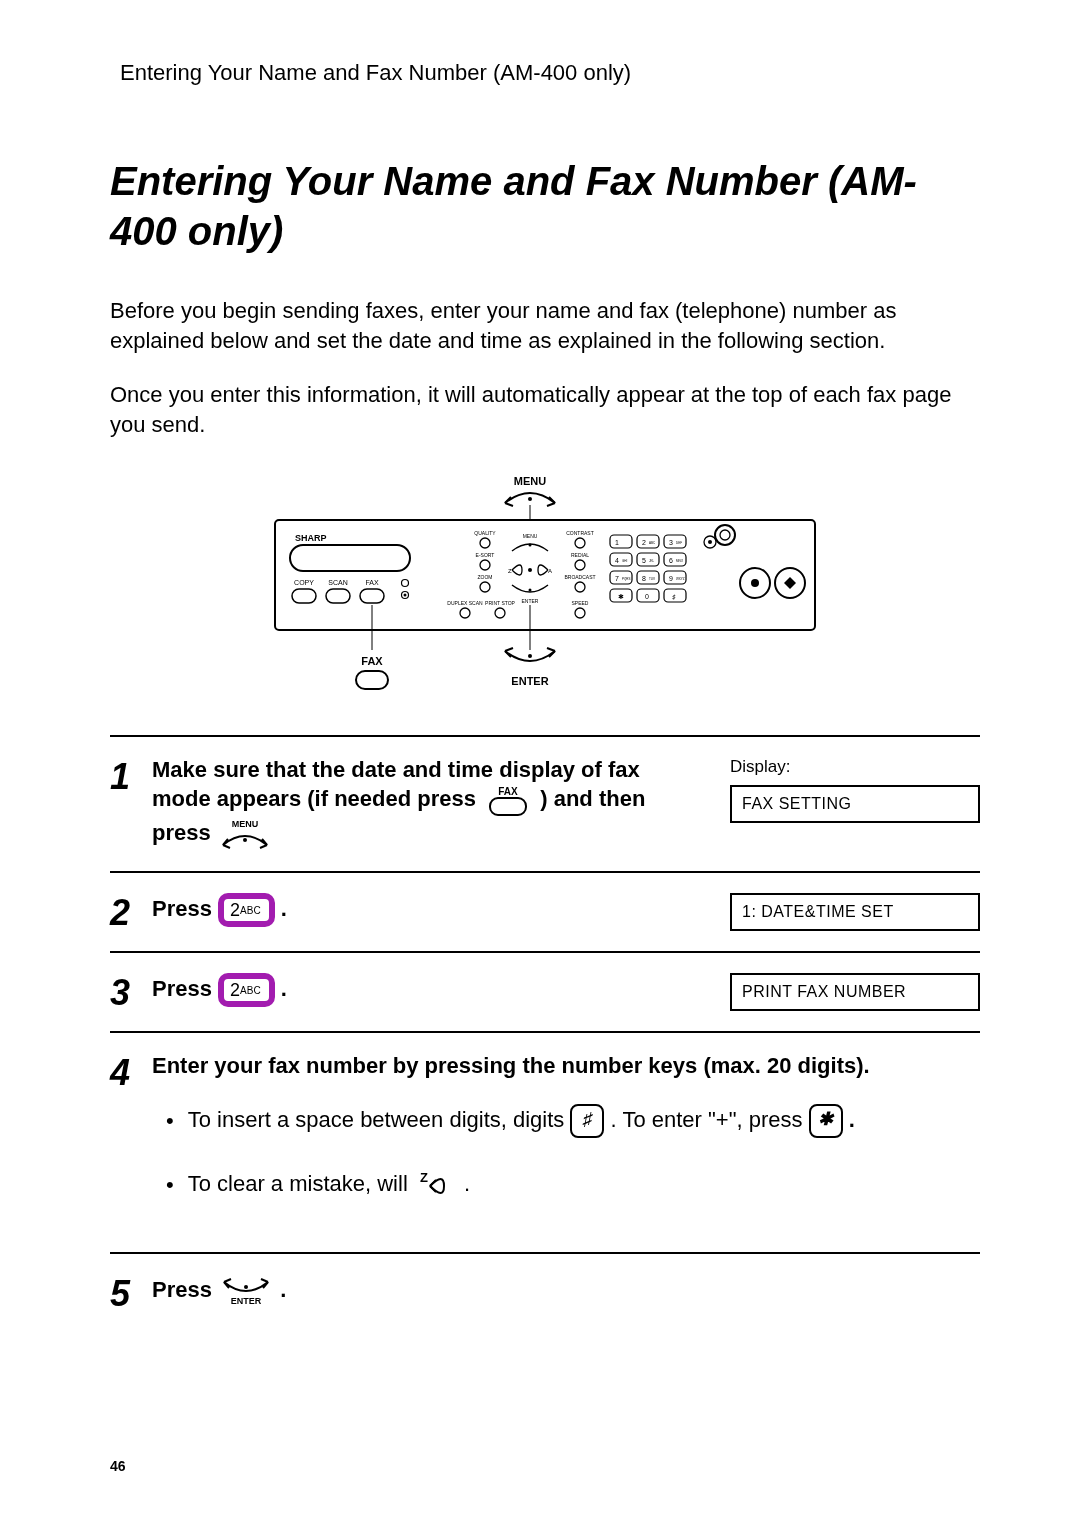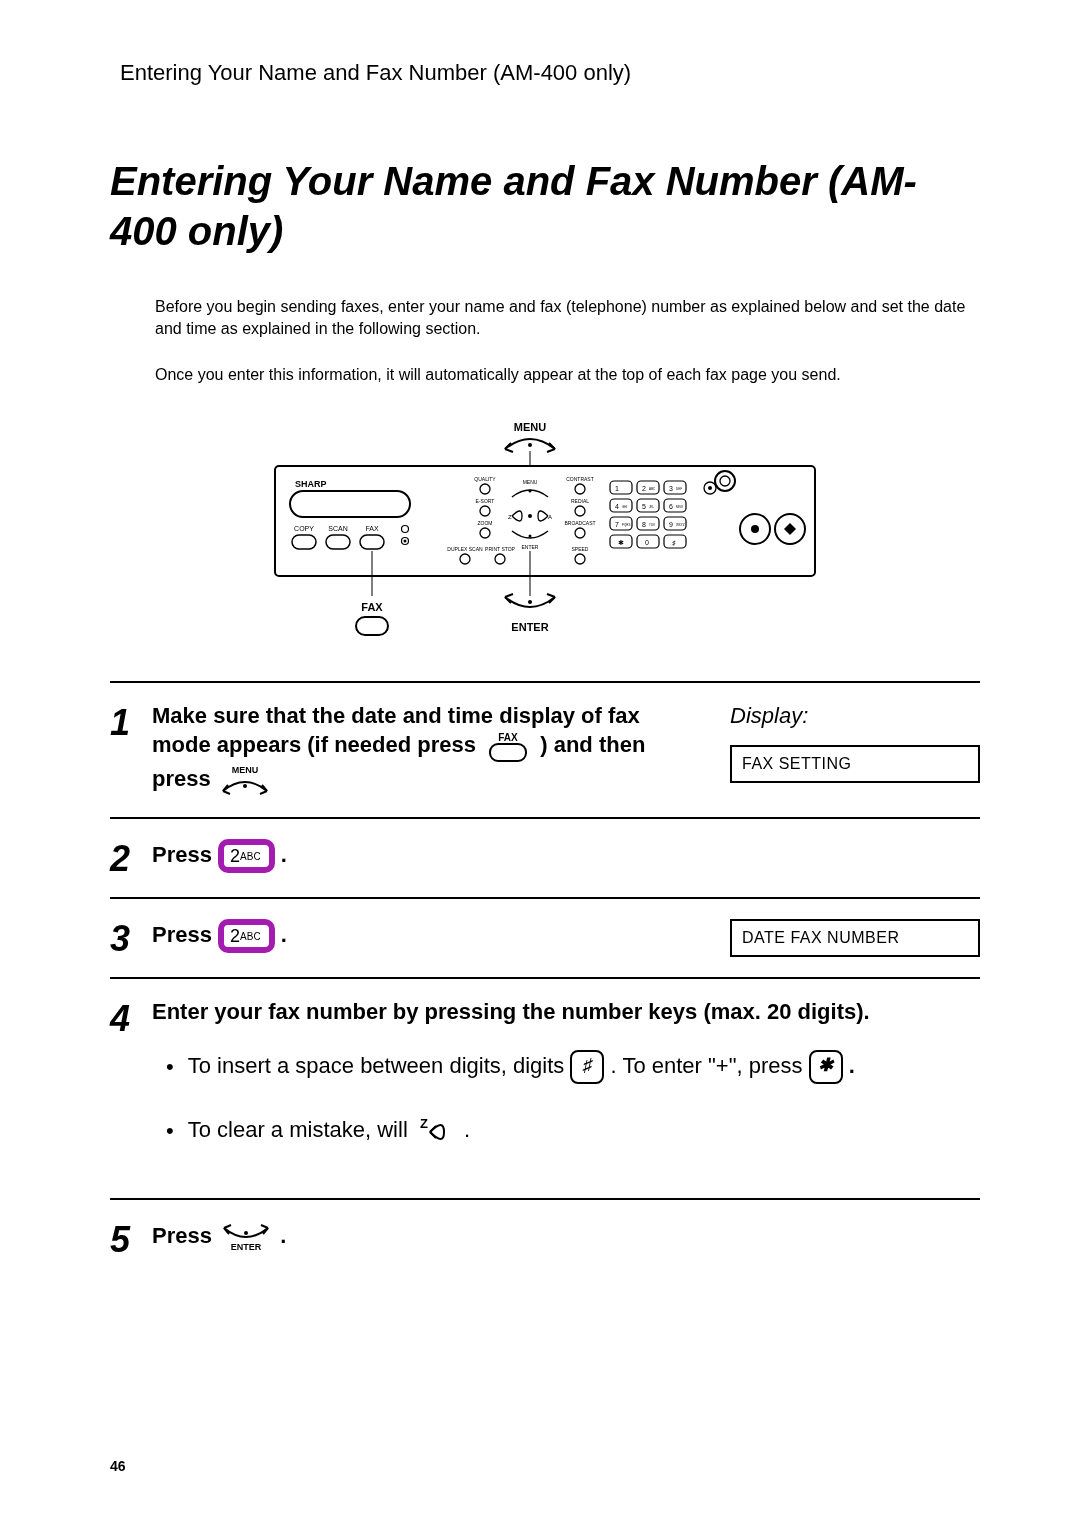--- a/index.html
+++ b/index.html
@@ -23,23 +23,22 @@
     margin-left: 10px;
   }
   .title {
     font-size: 40px;
     font-weight: bold;
     font-style: italic;
     line-height: 1.25;
     margin-bottom: 40px;
   }
   .body-text {
-    font-size: 16px;
+    font-size: 22px;
     line-height: 1.35;
-    margin-left: 45px;
     margin-bottom: 25px;
   }
   .panel-diagram {
     display: block;
     margin: 25px auto 30px auto;
   }
   .steps {
     margin-top: 10px;
   }
   .step {
@@ -62,23 +61,22 @@
     gap: 30px;
   }
   .step-left {
     flex: 1 1 auto;
     font-size: 22px;
   }
   .step-right {
     flex: 0 0 250px;
   }
   .display-label {
-    font-size: 22px;
-    margin-bottom: 16px;
-    font-style: italic;
+    font-size: 17px;
+    margin-bottom: 8px;
   }
   .display-box {
     border: 2px solid #000;
     padding: 8px 10px;
     font-size: 16px;
     letter-spacing: 0.5px;
   }
   .bold {
     font-weight: bold;
   }
@@ -322,35 +320,38 @@
     <div class="step">
       <div class="step-num">2</div>
       <div class="step-body">
         <div class="step-left">
           <span class="bold">Press</span>
           <span class="key-2abc">
             <span>2</span><span class="sub">ABC</span>
           </span>
           <span class="bold">.</span>
         </div>
+        <div class="step-right">
+          <div class="display-box">1: DATE&amp;TIME SET</div>
+        </div>
       </div>
     </div>
 
     <div class="step">
       <div class="step-num">3</div>
       <div class="step-body">
         <div class="step-left">
           <span class="bold">Press</span>
           <span class="key-2abc">
             <span>2</span><span class="sub">ABC</span>
           </span>
           <span class="bold">.</span>
         </div>
         <div class="step-right">
-          <div class="display-box">DATE FAX NUMBER</div>
+          <div class="display-box">PRINT FAX NUMBER</div>
         </div>
       </div>
     </div>
 
     <div class="step">
       <div class="step-num">4</div>
       <div class="step-body">
         <div class="step-left">
           <div class="bold">Enter your fax number by pressing the number keys (max. 20 digits).</div>
           <div class="sub-bullets">

